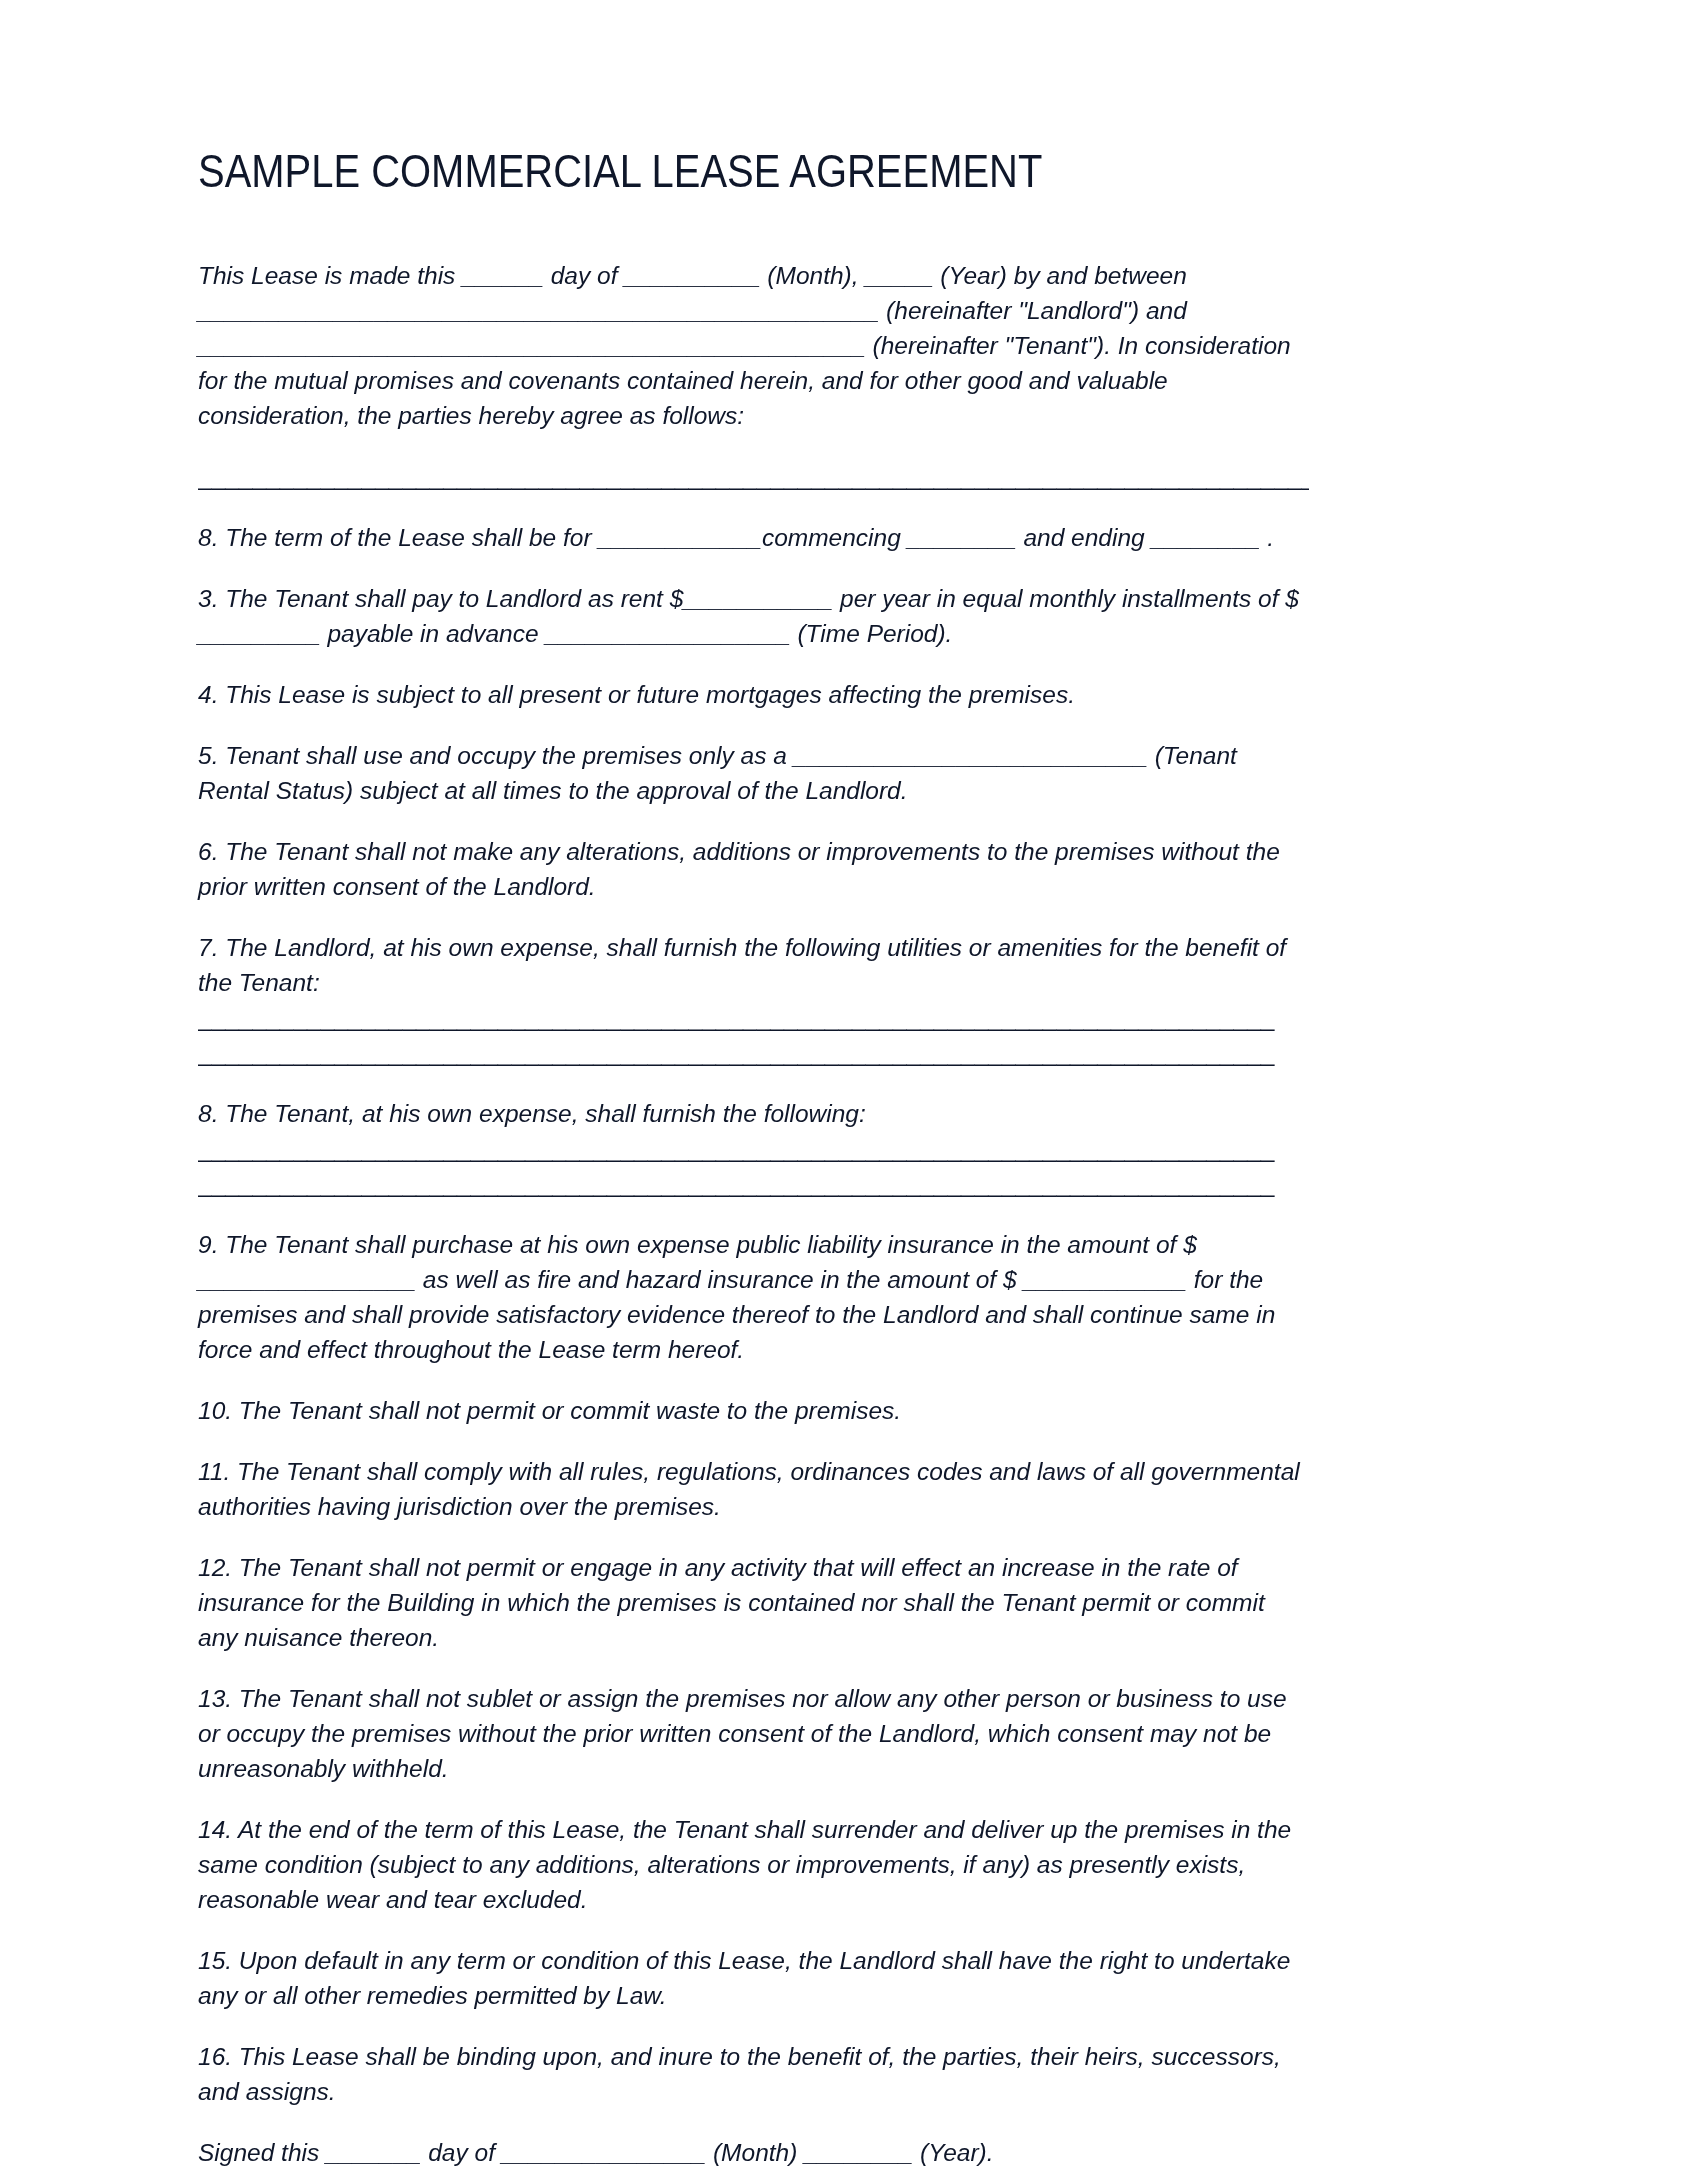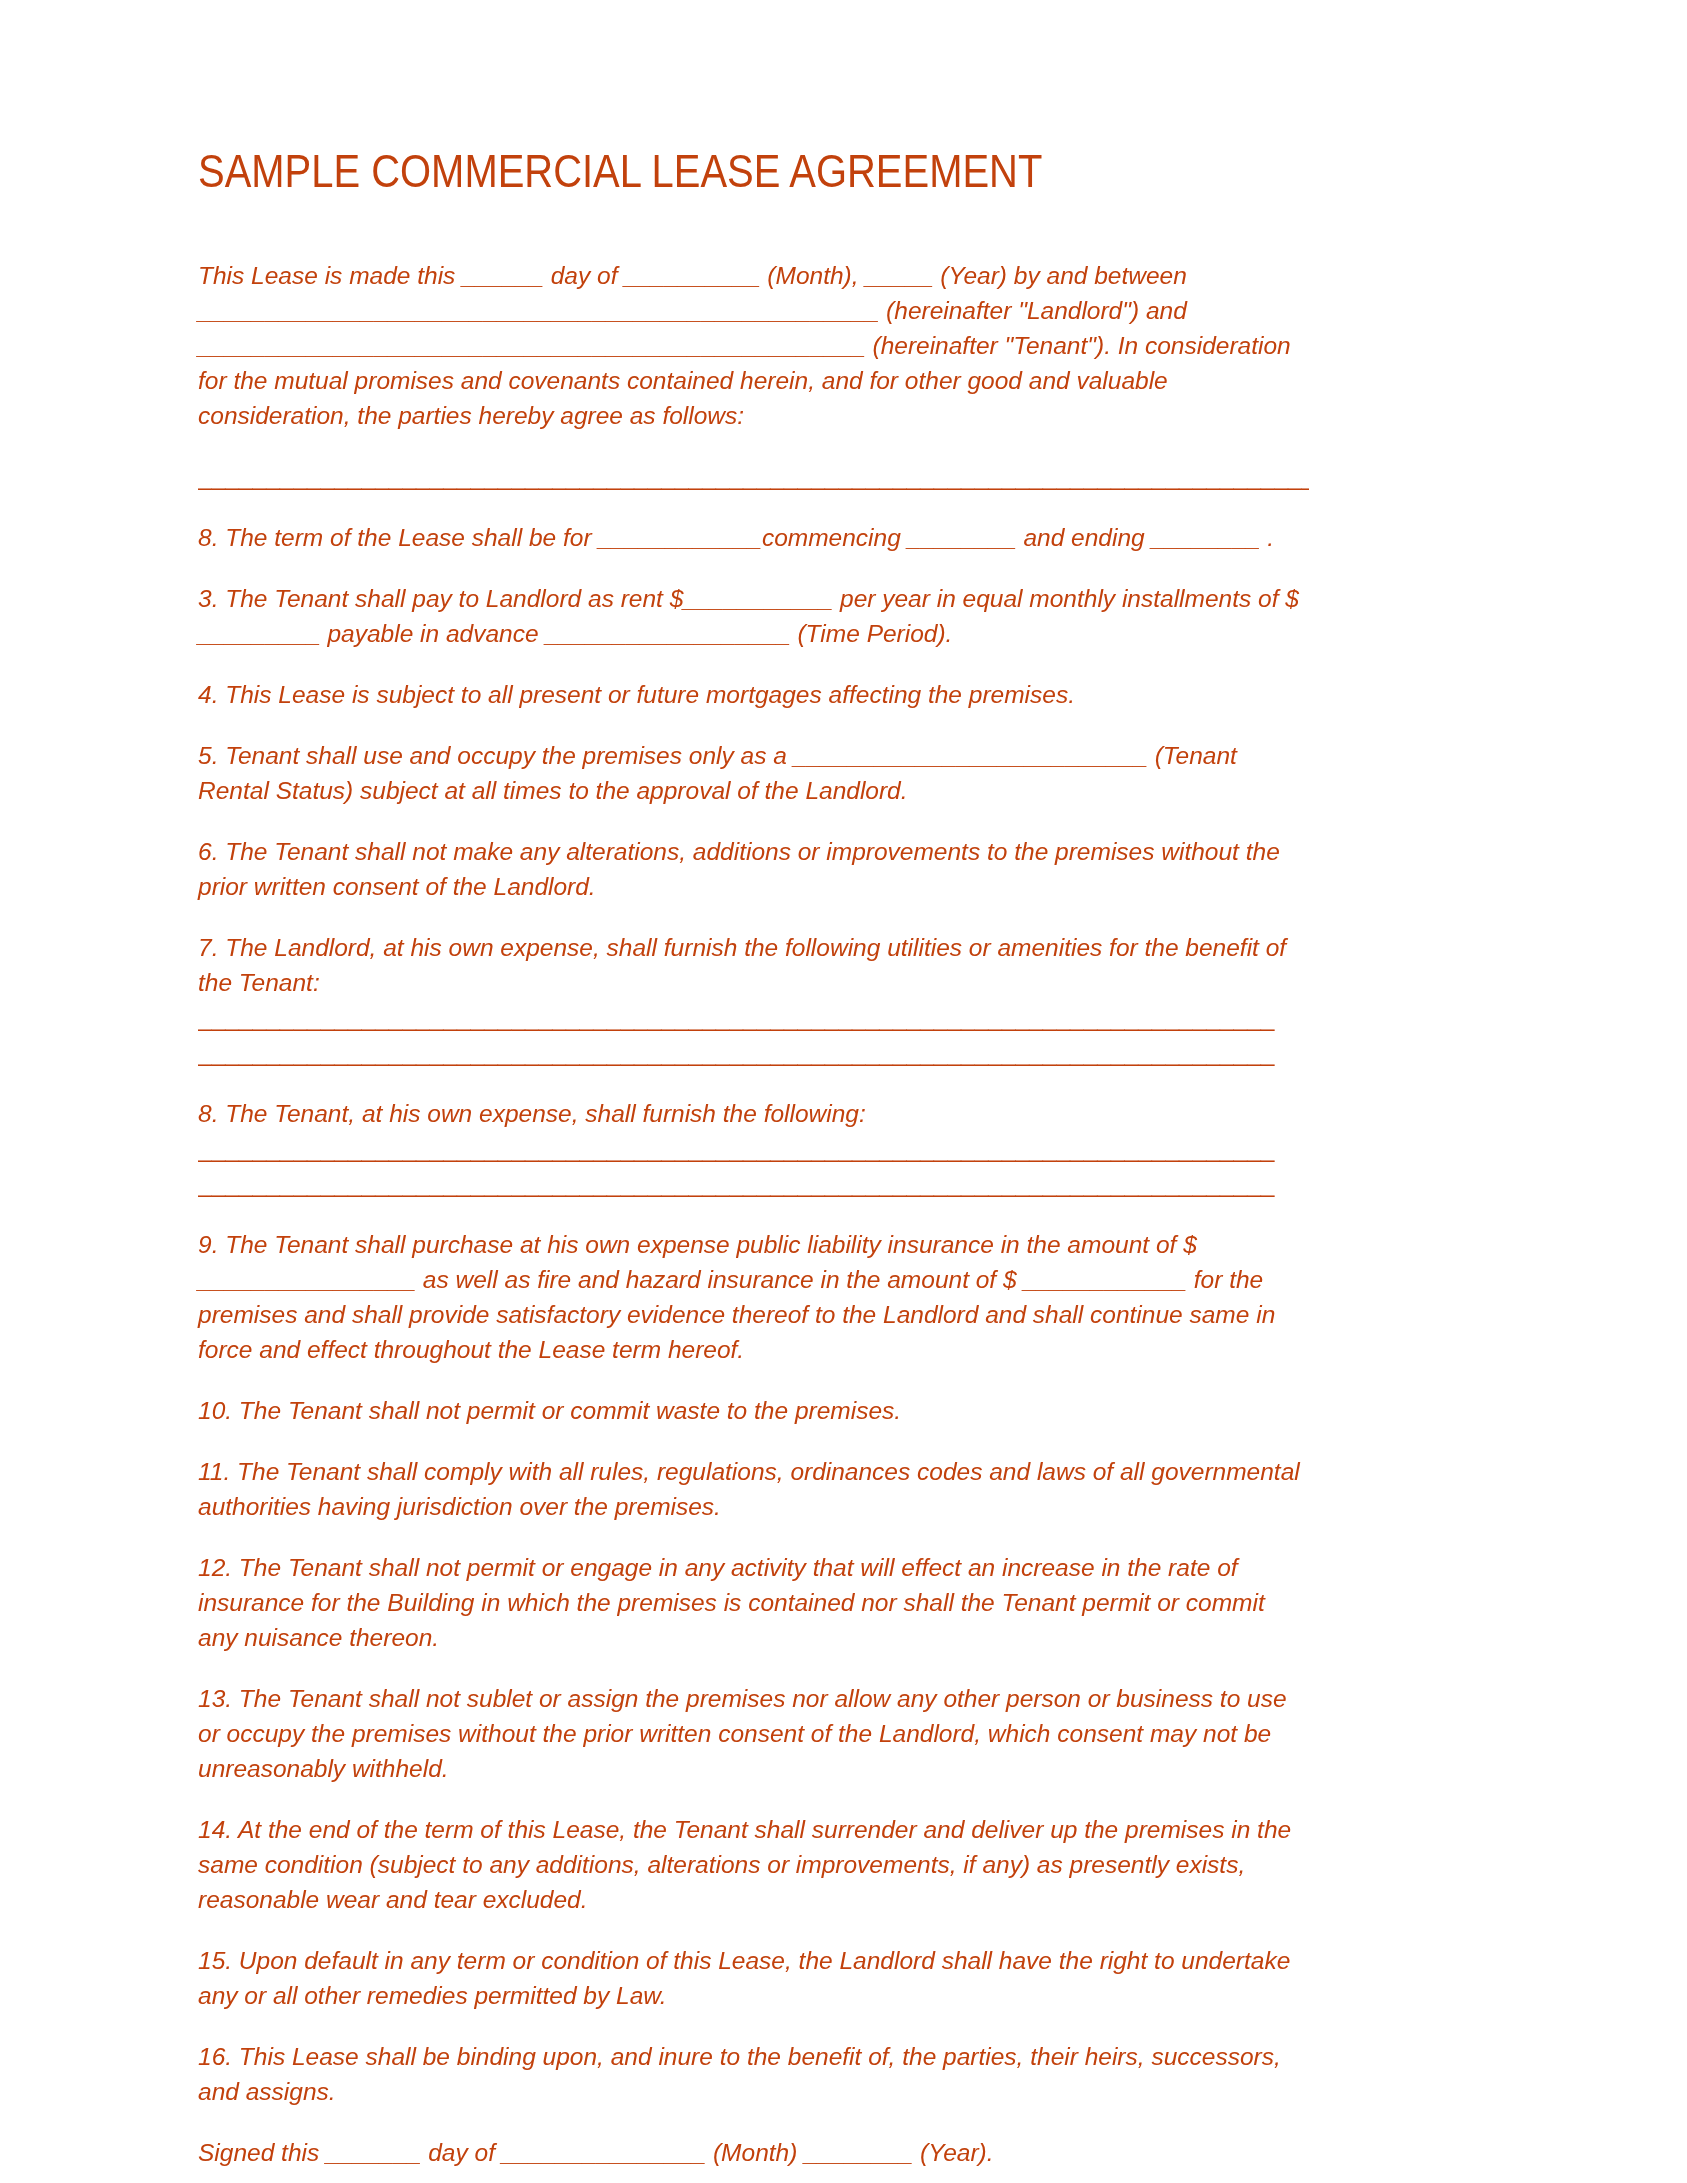--- a/index.html
+++ b/index.html
@@ -6,21 +6,21 @@
     margin: 0;
     padding: 0;
     background: #ffffff;
   }
   .page {
     position: relative;
     width: 1507px;
     height: 2184px;
     box-sizing: border-box;
     background: #ffffff;
-    color: #c2410c;
+    color: #0f172a;
     font-family: "Liberation Sans", sans-serif;
     font-size: 24.5px;
     line-height: 35px;
     padding: 143px 198px 0 198px;
     overflow: hidden;
   }
   .doc-title {
     font-size: 47px;
     line-height: 56px;
     font-weight: 500;

